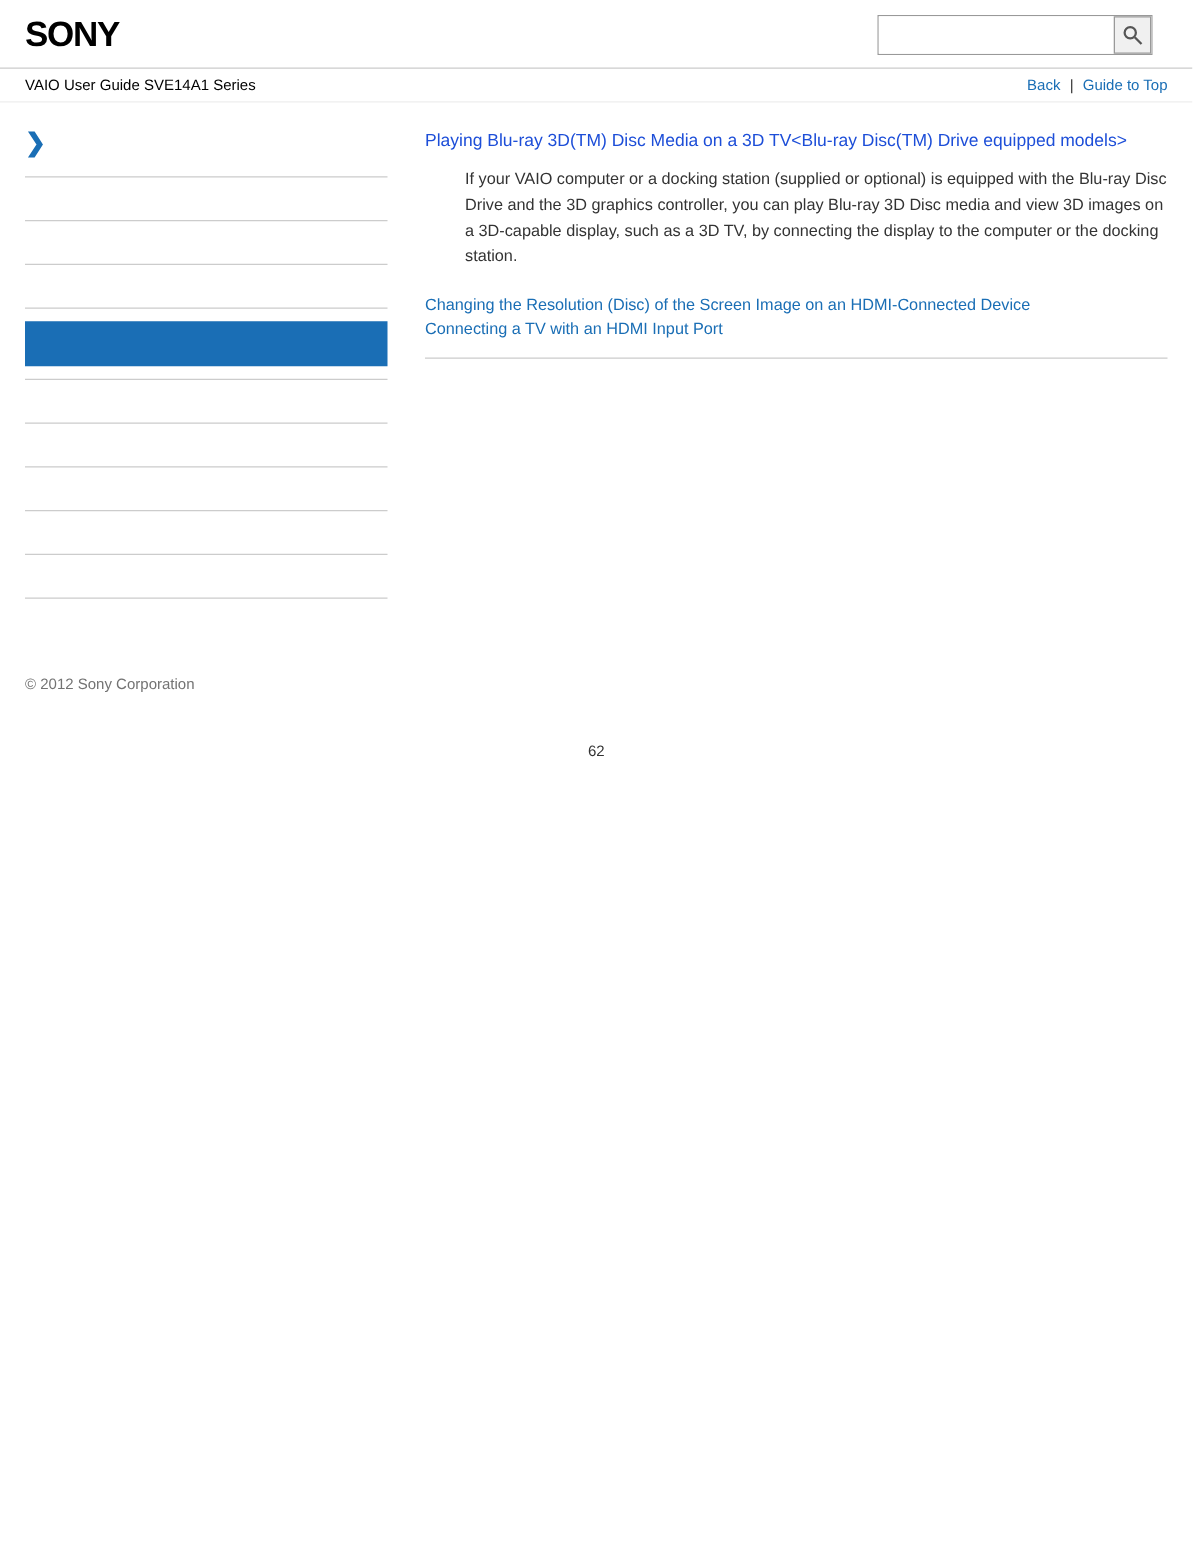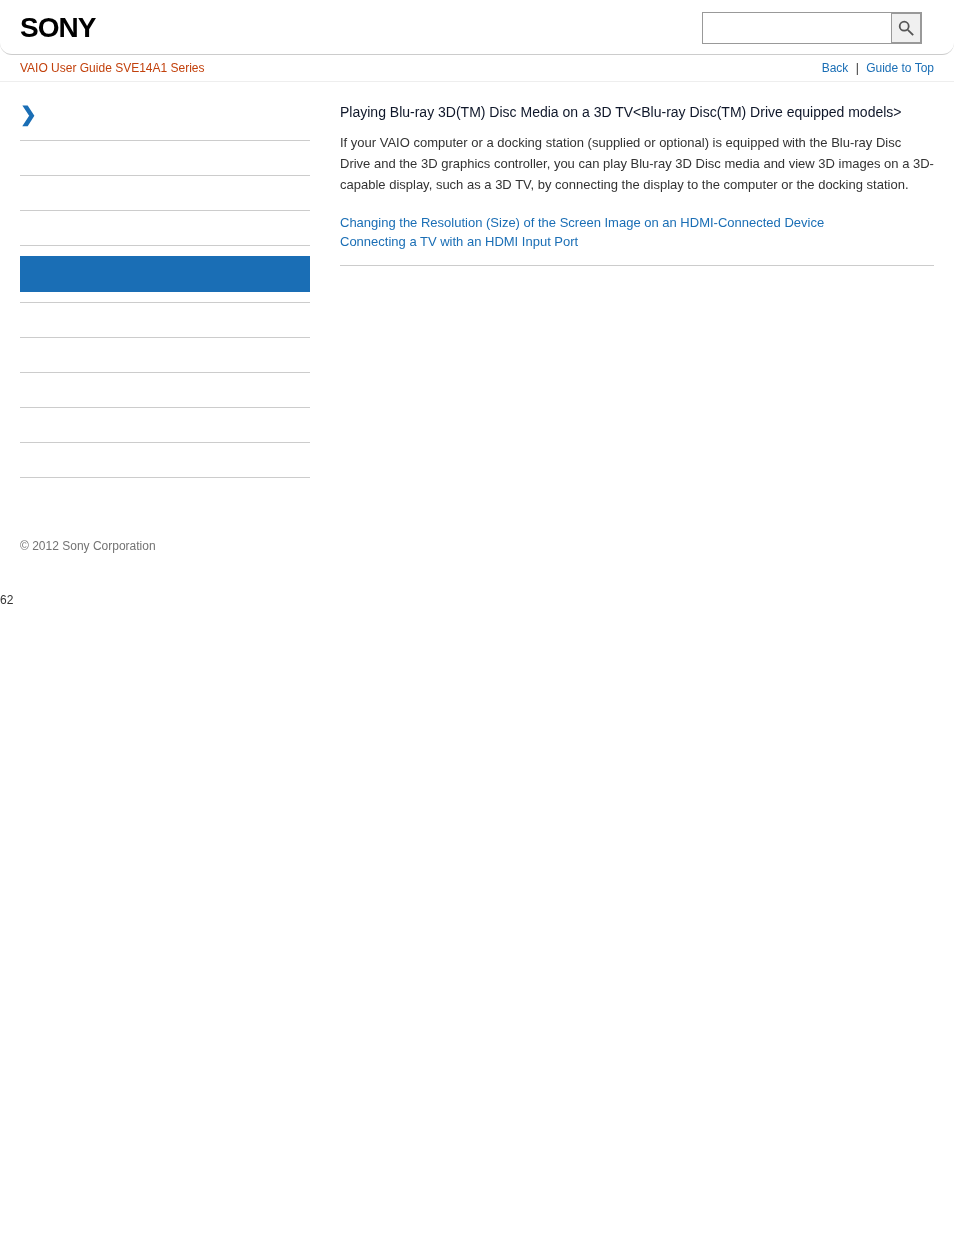--- a/index.html
+++ b/index.html
@@ -12,21 +12,20 @@
       min-height: 1235px;
     }
 
     
     .header {
       display: flex;
       align-items: flex-end;
       justify-content: space-between;
       padding: 12px 32px 10px 20px;
       border-bottom: 1px solid #ccc;
-      border-radius: 12px;
     }
     .sony-logo {
       font-size: 28px;
       font-weight: 900;
       letter-spacing: -1px;
       color: #000;
       font-family: 'Arial Black', Arial, sans-serif;
     }
     .search-icon-btn {
       width: 30px;
@@ -58,21 +57,21 @@
     .nav-bar {
       display: flex;
       align-items: center;
       justify-content: space-between;
       padding: 6px 20px;
       font-size: 12px;
       color: #333;
       border-bottom: 1px solid #eee;
     }
     .nav-bar .guide-title {
-      color: #c2410c;
+      color: #000000;
     }
     .nav-links a {
       color: #1a6eb5;
       text-decoration: none;
       font-size: 12px;
     }
     .nav-links span {
       margin: 0 4px;
       color: #333;
     }
@@ -125,33 +124,34 @@
       margin: 8px 0;
     }
 
     
     .content {
       flex: 1;
       padding-left: 10px;
     }
 
     .content-link-title {
-      color: #0f172a;
+      color: #1d4ed8;
       font-size: 14px;
       text-decoration: none;
       display: block;
       margin-bottom: 10px;
       line-height: 1.5;
     }
 
     .content-description {
       font-size: 13px;
       line-height: 1.6;
       color: #333;
       margin-bottom: 20px;
+      margin-left: 32px;
     }
 
     .content-section {
       margin-bottom: 20px;
     }
 
     .content-divider {
       border: none;
       border-top: 1px solid #ccc;
       margin: 16px 0;
@@ -173,21 +173,21 @@
     .footer {
       padding: 30px 20px 20px 20px;
     }
     .footer-copyright {
       font-size: 12px;
       color: #737373;
     }
 
     
     .page-number {
-      text-align: left;
+      text-align: center;
       font-size: 12px;
       color: #333;
       padding: 20px 0;
     }
 
     .top-search-wrapper {
       position: relative;
       width: 220px;
       height: 32px;
       border: 1px solid #999;
@@ -245,21 +245,21 @@
     <hr class="sidebar-divider">
   </div>
 
   <div class="content">
     <div class="content-section">
       <a href="#" class="content-link-title">Playing Blu-ray 3D(TM) Disc Media on a 3D TV&lt;Blu-ray Disc(TM) Drive equipped models&gt;</a>
       <p class="content-description">If your VAIO computer or a docking station (supplied or optional) is equipped with the Blu-ray Disc Drive and the 3D graphics controller, you can play Blu-ray 3D Disc media and view 3D images on a 3D-capable display, such as a 3D TV, by connecting the display to the computer or the docking station.</p>
     </div>
 
     <div class="content-sub-links">
-      <a href="#" class="content-sub-link">Changing the Resolution (Size) of the Screen Image on an HDMI-Connected Device</a>
+      <a href="#" class="content-sub-link">Changing the Resolution (Disc) of the Screen Image on an HDMI-Connected Device</a>
       <a href="#" class="content-sub-link">Connecting a TV with an HDMI Input Port</a>
     </div>
     <hr class="content-divider">
   </div>
 
 </div>
 
 <div class="footer">
   <span class="footer-copyright">© 2012 Sony Corporation</span>
 </div>

